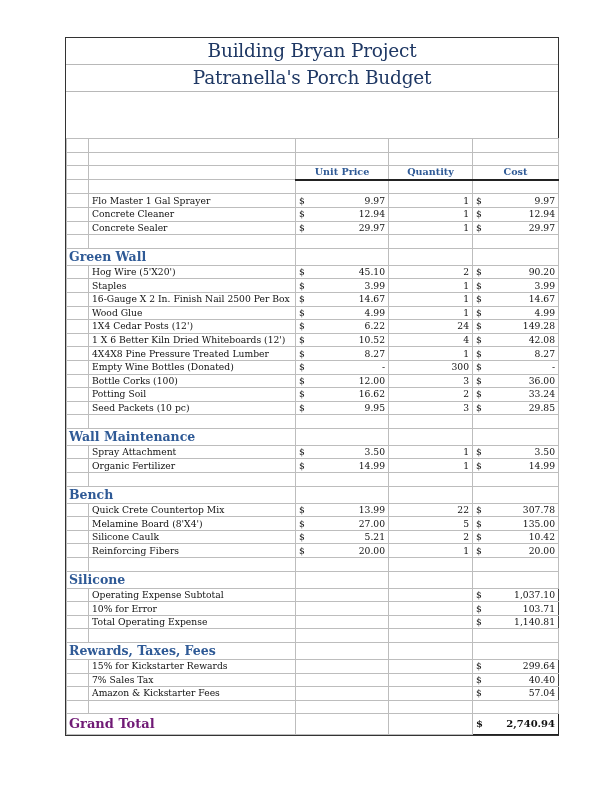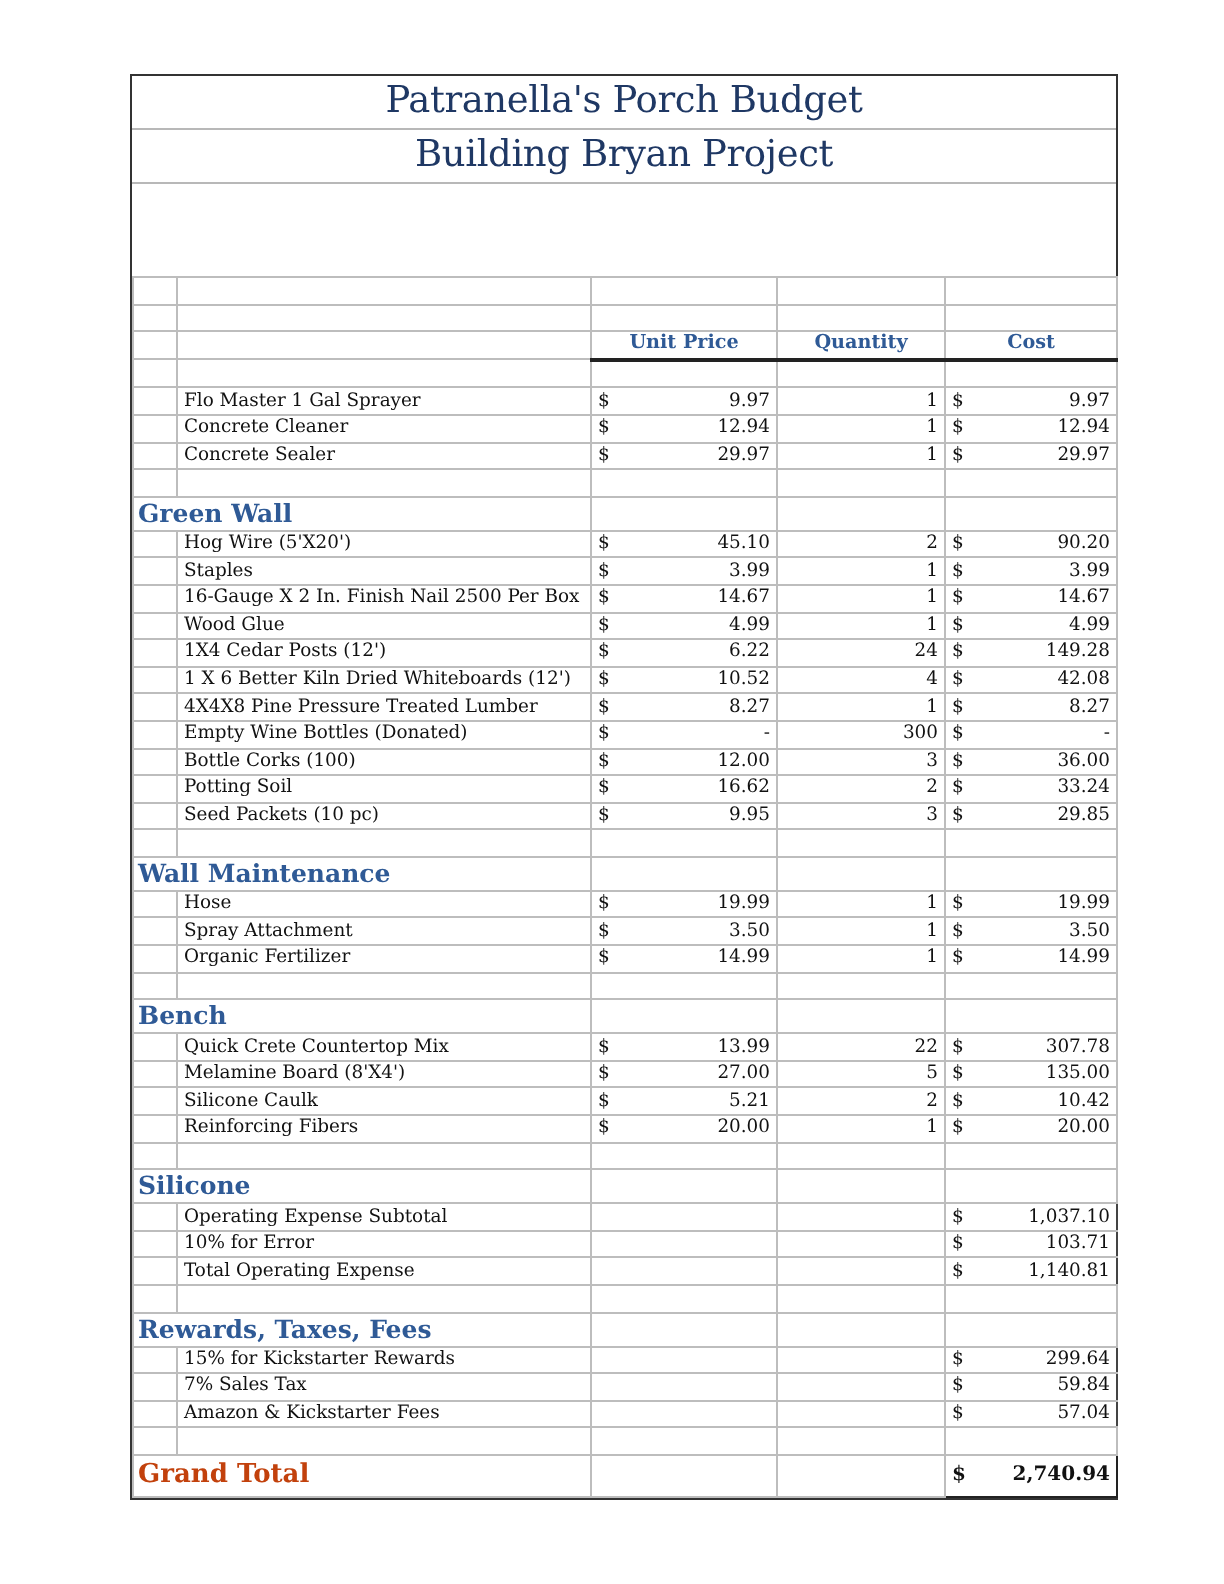--- a/index.html
+++ b/index.html
@@ -19,31 +19,31 @@
   td.c4 { width: 79px; }
   td.vline-l { border-left: 1px solid #777 !important; }
   tr.section td { height: 16px; }
   tr.section td.sect { font-size: 12.5px; font-weight: bold; color: #2f5a96; padding-left: 2px;
                        border-left: 1px solid #bdbdbd; }
   tr.hdr td { font-weight: bold; color: #2f5a96; text-align: center; font-size: 9.6px;
               border-bottom: 2px solid #222; }
   .money { display: flex; justify-content: space-between; }
   .qty { text-align: right; }
   tr.grand td { height: 20px; border-top: 1.5px solid #555; }
-  tr.grand td.sect { font-size: 13px; font-weight: bold; color: #c2410c; padding-left: 2px; }
+  tr.grand td.sect { font-size: 13px; font-weight: bold; color: #701a75; padding-left: 2px; }
   tr.grand td.gt { border: 1.5px solid #222; font-weight: bold; font-size: 10px; }
   .subt-box { border-left: 1px solid #444 !important; border-right: 1px solid #444 !important; }
   .subt-top { border-top: 1px solid #444 !important; }
 </style>
 </head>
 <body>
 
 <div class="sheet">
+  <div class="title-row">Building Bryan Project</div>
   <div class="title-row">Patranella's Porch Budget</div>
-  <div class="title-row">Building Bryan Project</div>
   <table class="grid" id="grid">
     <tbody id="grid-body">
         <tr>
           <td class="c0"></td>
           <td class="c1"></td>
           <td class="c2"></td>
           <td class="c3"></td>
           <td class="c4"></td>
         </tr>
         <tr>
@@ -326,37 +326,20 @@
           <td class="c4"></td>
         </tr>
         <tr class="section">
           <td class="sect" colspan="2">Wall Maintenance</td>
           <td class="c2"></td>
           <td class="c3"></td>
           <td class="c4"></td>
         </tr>
         <tr>
           <td class="c0"></td>
-          <td class="c1 vline-l">Hose</td>
-          <td class="c2">
-            <div class="money">
-              <span>$</span>
-              <span>19.99</span>
-            </div>
-          </td>
-          <td class="c3 qty">1</td>
-          <td class="c4">
-            <div class="money">
-              <span>$</span>
-              <span>19.99</span>
-            </div>
-          </td>
-        </tr>
-        <tr>
-          <td class="c0"></td>
           <td class="c1 vline-l">Spray Attachment</td>
           <td class="c2">
             <div class="money">
               <span>$</span>
               <span>3.50</span>
             </div>
           </td>
           <td class="c3 qty">1</td>
           <td class="c4">
             <div class="money">
@@ -538,21 +521,21 @@
           </td>
         </tr>
         <tr>
           <td class="c0"></td>
           <td class="c1 vline-l">7% Sales Tax</td>
           <td class="c2"></td>
           <td class="c3"></td>
           <td class="c4 subt-box">
             <div class="money">
               <span>$</span>
-              <span>59.84</span>
+              <span>40.40</span>
             </div>
           </td>
         </tr>
         <tr>
           <td class="c0"></td>
           <td class="c1 vline-l">Amazon &amp; Kickstarter Fees</td>
           <td class="c2"></td>
           <td class="c3"></td>
           <td class="c4 subt-box">
             <div class="money">

